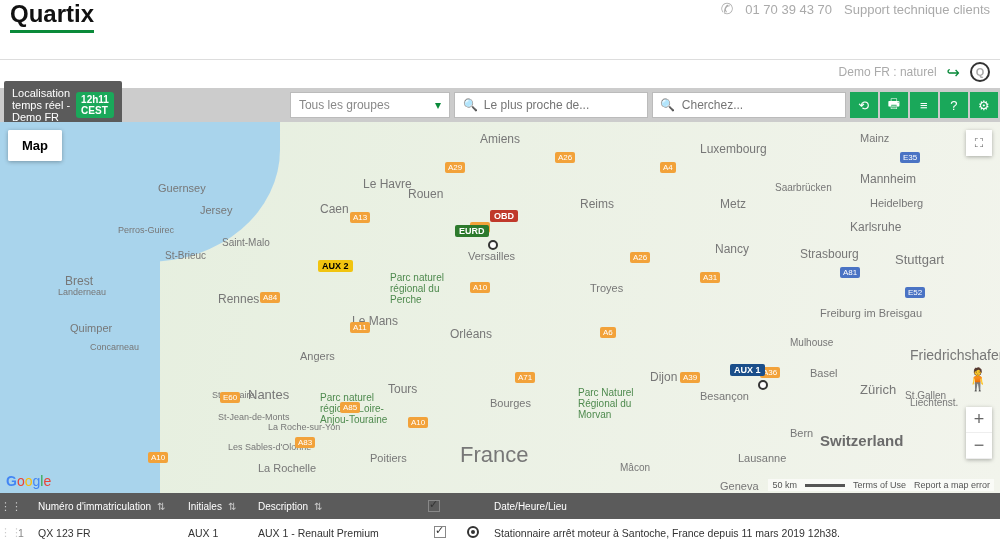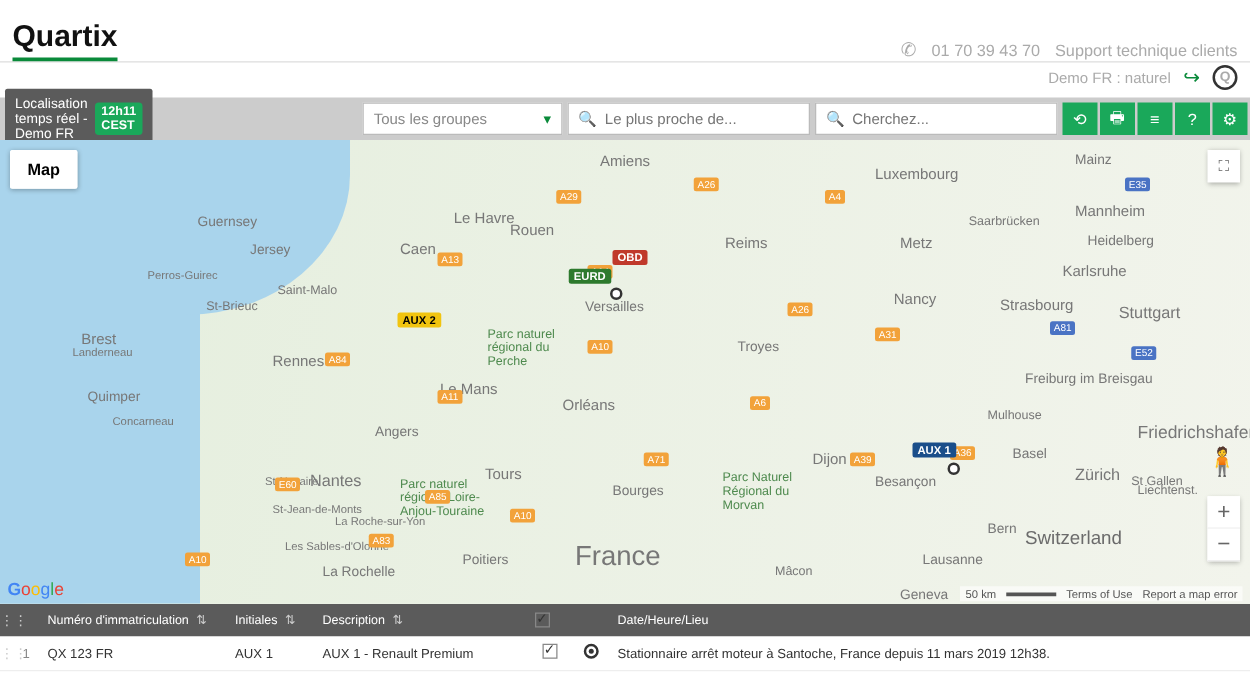--- a/index.html
+++ b/index.html
@@ -1,18 +1,18 @@
 <!DOCTYPE html>
 <html><head>
 <meta charset="utf-8">
 <style>
 *{box-sizing:border-box;margin:0;padding:0;font-family:Arial,Helvetica,sans-serif}
 body{width:1000px;height:541px;overflow:hidden;background:#fff;font-size:12px;color:#333}
 
-.topbar{height:50px;display:flex;align-items:flex-end;padding:0 10px;border-bottom:1px solid #ddd}
+.topbar{height:60px;display:flex;align-items:flex-start;padding:0 10px;border-bottom:1px solid #ddd}
 .logo{font-size:24px;font-weight:bold;color:#111;border-bottom:3px solid #0a8a3a;padding-bottom:2px}
 .top-right{margin-left:auto;display:flex;align-items:center;gap:12px;color:#aaa;font-size:13px}
 .top-right .phone-icon{font-size:15px}
 .subheader{display:flex;justify-content:flex-end;align-items:center;padding:2px 10px 6px;gap:10px;color:#aaa;font-size:12px}
 .sub-icon{color:#0a8a3a;font-size:16px}
 .avatar-circle{width:20px;height:20px;border:2px solid #333;border-radius:50%;display:flex;align-items:center;justify-content:center;font-weight:bold;font-size:11px}
 
 .toolbar{height:34px;background:#ccc;display:flex;align-items:center;gap:4px;padding:0 4px}
 .crumb{background:#5b5b5b;color:#fff;font-size:11px;padding:6px 8px;display:flex;align-items:center;gap:6px;border-radius:2px}
 .badge-time{background:#1aa85a;color:#fff;font-size:10px;padding:2px 5px;border-radius:3px;font-weight:bold}
@@ -24,21 +24,21 @@
 .tool-btns{display:flex;gap:2px}
 .tool-btn{width:28px;height:26px;background:#1aa85a;color:#fff;display:flex;align-items:center;justify-content:center;font-size:13px}
 
 .map-wrap{position:relative;height:371px;background:#eaf2e3;overflow:hidden}
 .map-bg{position:absolute;inset:0;background:
  linear-gradient(100deg,#b8dcf0 0%,#b8dcf0 12%,#e6efdf 13%,#f2f4ec 100%);}
 .map-sea{position:absolute;left:0;top:0;width:160px;height:100%;background:#a9d4ec}
 .map-sea2{position:absolute;left:60px;top:0;width:220px;height:140px;background:#a9d4ec;border-bottom-right-radius:60% 80%}
 .map-label{position:absolute;font-size:11px;color:#777}
 .map-road{position:absolute;background:#f2a23a;color:#fff;font-size:8px;padding:0 3px;border-radius:2px;line-height:11px}
-.map-city-big{position:absolute;font-size:18px;color:#6b6b6b;font-weight:400}
+.map-city-big{position:absolute;font-size:18px;color:#6b6b6b;font-weight:700}
 .country{position:absolute;font-size:22px;color:#777}
 .map-type{position:absolute;left:8px;top:8px;background:#fff;border-radius:2px;box-shadow:0 1px 4px rgba(0,0,0,.3);display:flex;overflow:hidden}
 .map-type button{border:none;background:#fff;padding:8px 14px;font-size:13px;color:#555;cursor:pointer}
 .map-type button.active{font-weight:bold;color:#000}
 .fullscreen{position:absolute;right:8px;top:8px;width:26px;height:26px;background:#fff;box-shadow:0 1px 4px rgba(0,0,0,.3);display:flex;align-items:center;justify-content:center;color:#666}
 .zoom{position:absolute;right:8px;bottom:34px;width:26px;background:#fff;box-shadow:0 1px 4px rgba(0,0,0,.3);display:flex;flex-direction:column}
 .zoom button{height:26px;border:none;background:#fff;font-size:18px;color:#666;border-bottom:1px solid #eee}
 .pegman{position:absolute;right:8px;bottom:100px;font-size:22px;color:#f7b500}
 .map-footer{position:absolute;right:6px;bottom:2px;font-size:9px;color:#555;display:flex;gap:8px;align-items:center;background:rgba(255,255,255,.6);padding:1px 4px}
 .google-logo{position:absolute;left:6px;bottom:4px;font-size:14px;font-family:Arial;color:#888}

